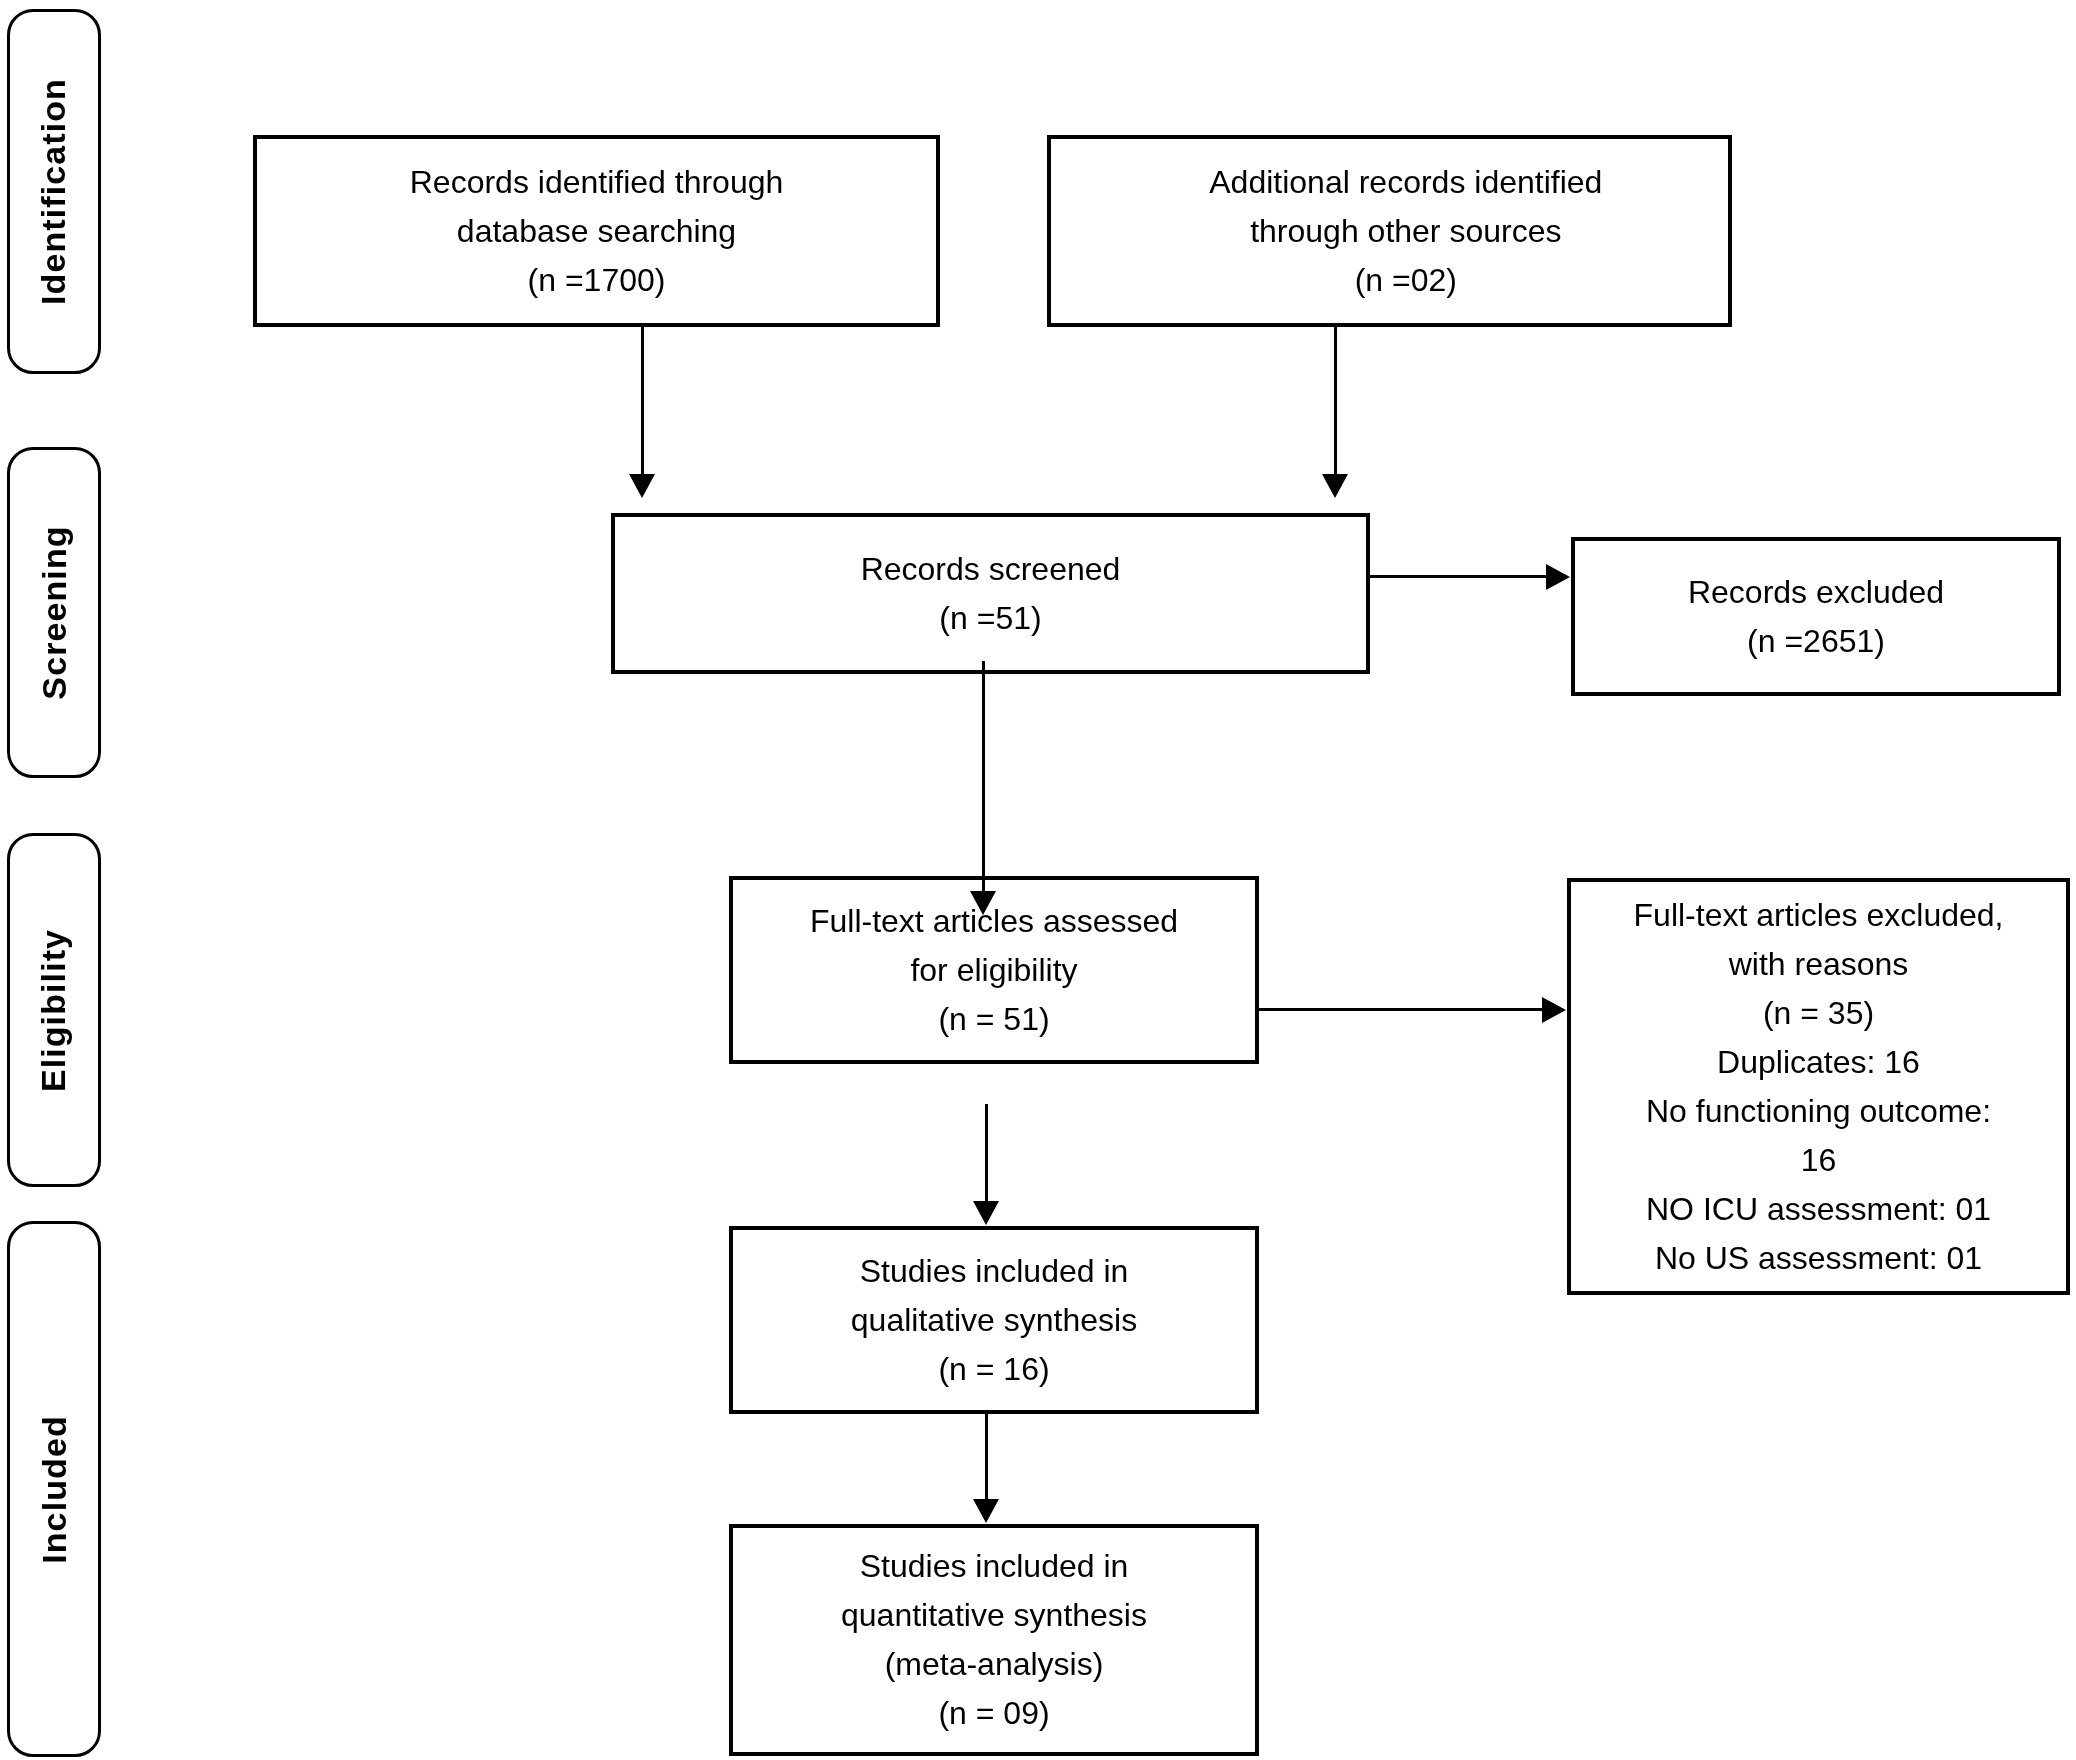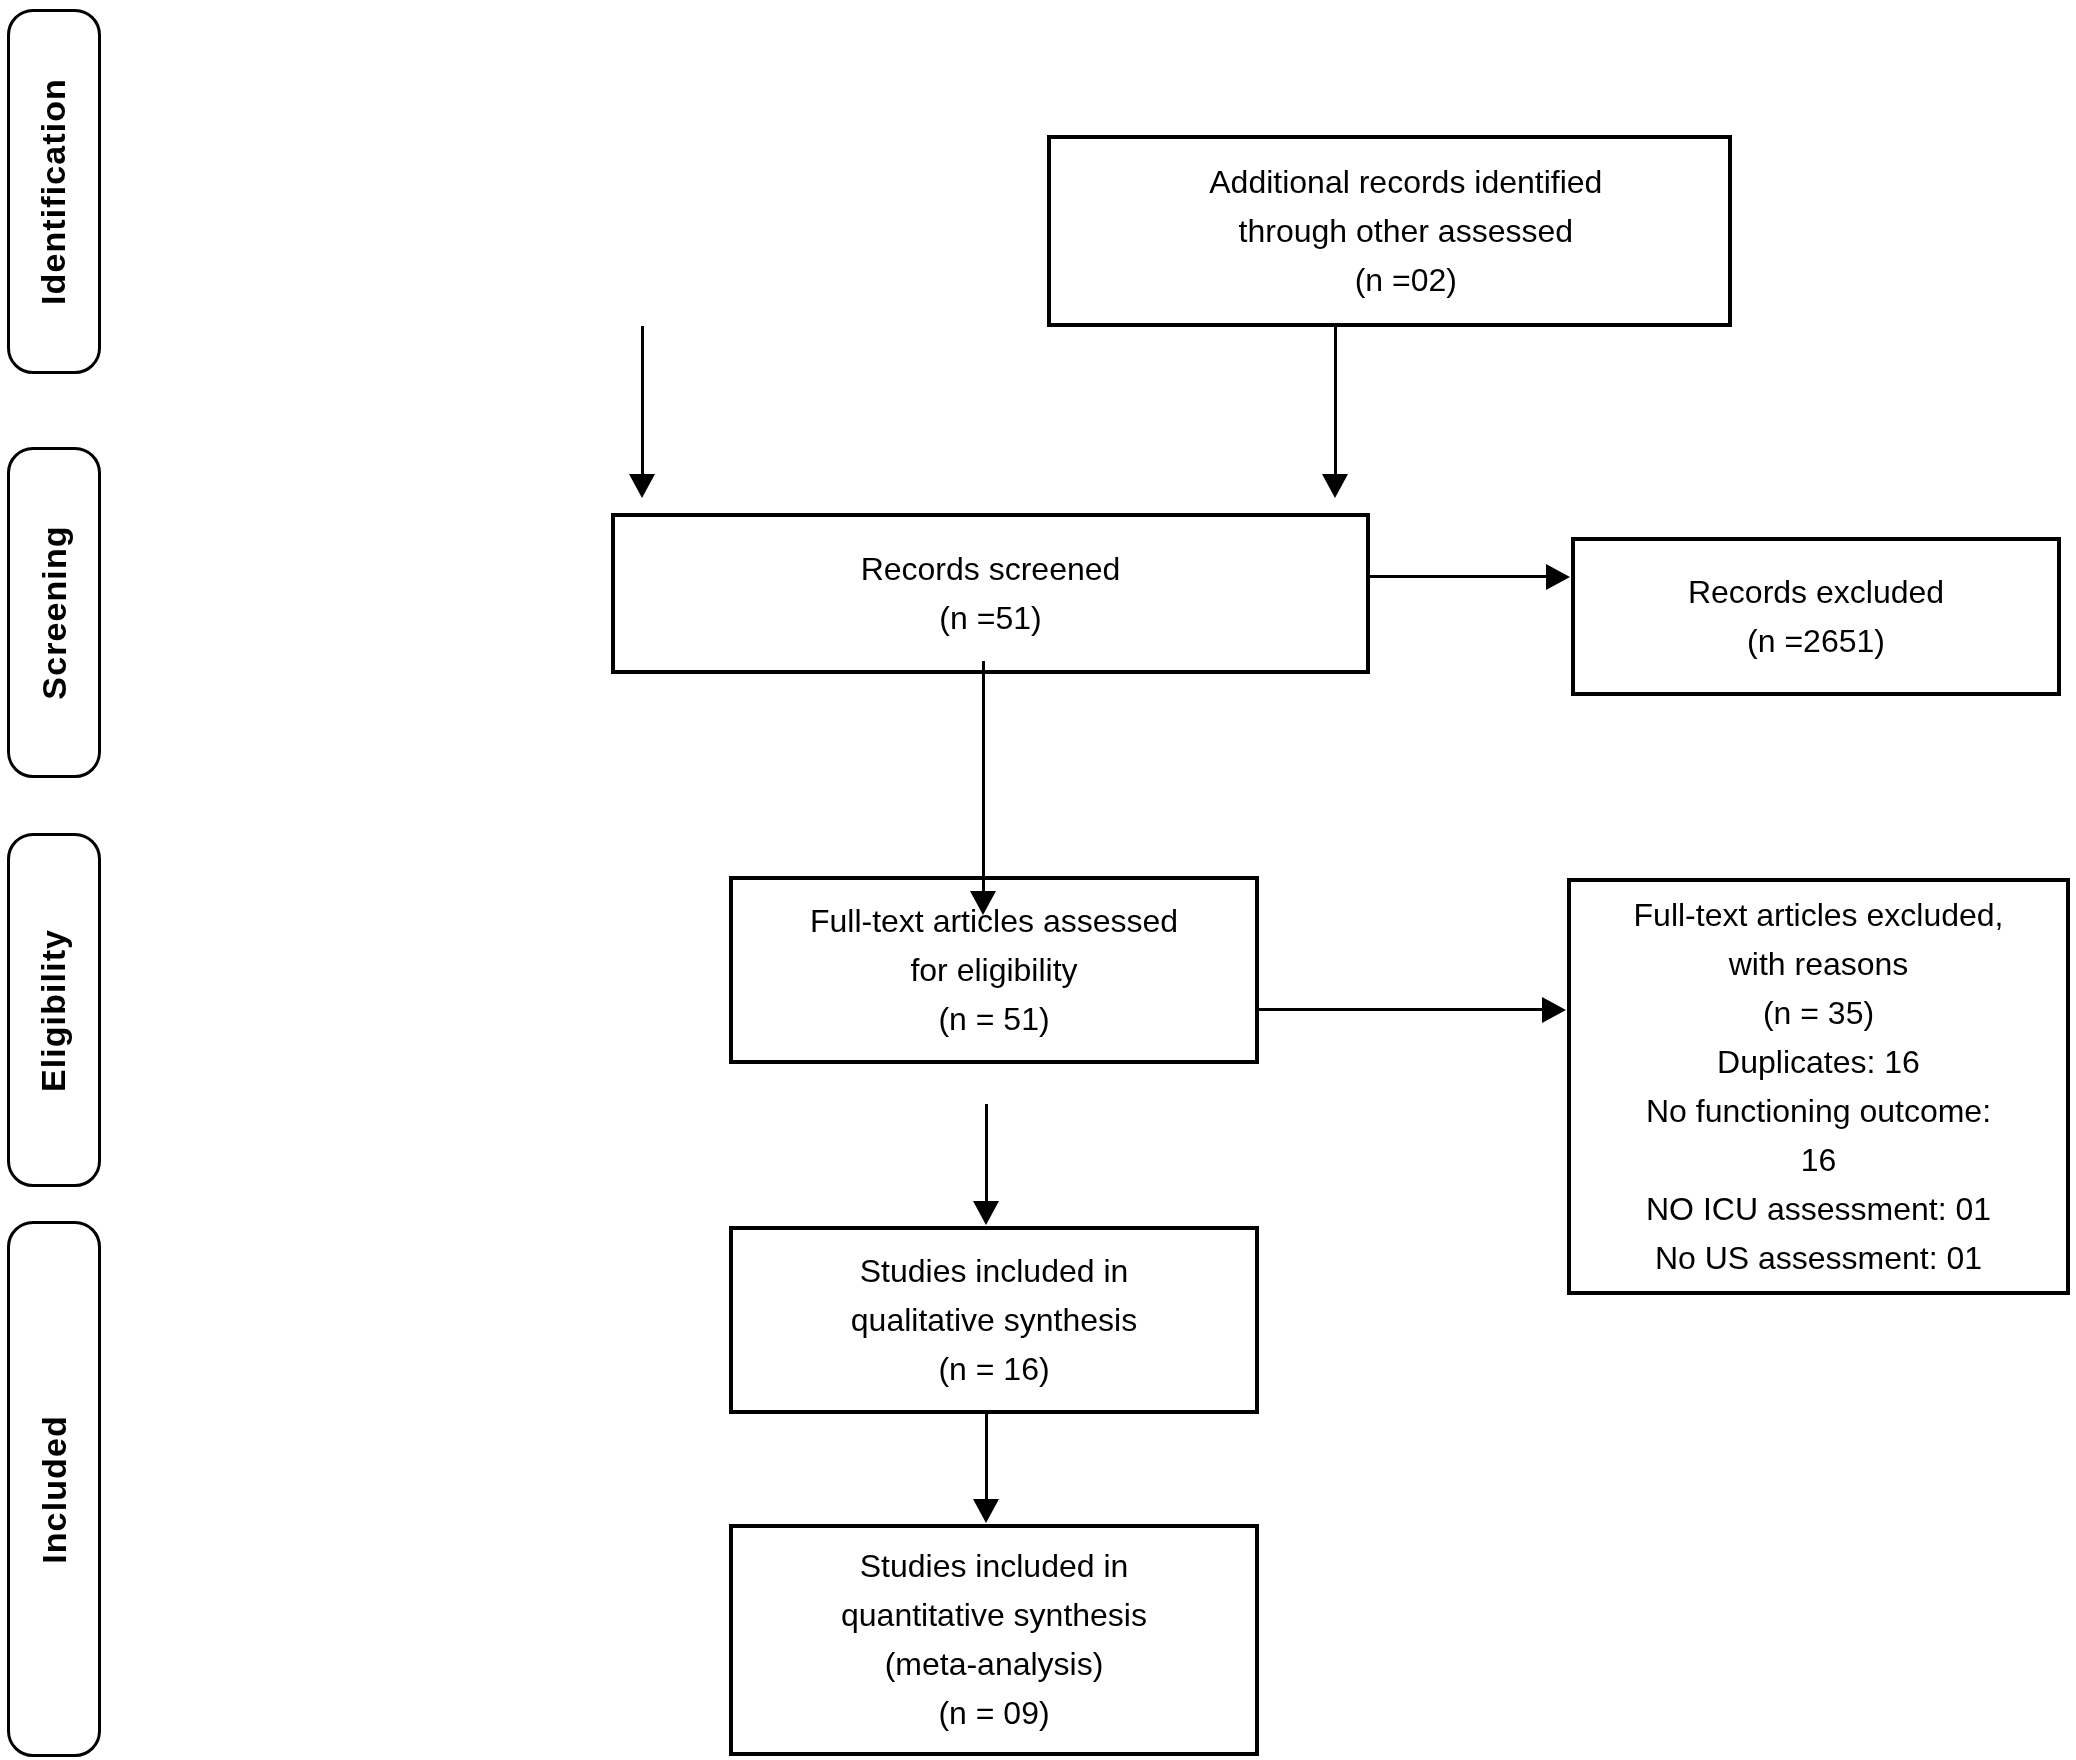--- a/index.html
+++ b/index.html
@@ -123,24 +123,29 @@
   <div class="stage" id="stage-screening">
     <span class="stage-label">Screening</span>
   </div>
   <div class="stage" id="stage-eligibility">
     <span class="stage-label">Eligibility</span>
   </div>
   <div class="stage" id="stage-included">
     <span class="stage-label">Included</span>
   </div>
 
+  <div class="flow-box" id="box-records-identified">
+    <div>Records identified through</div>
+    <div>database searching</div>
+    <div>(n =1700)</div>
+  </div>
 
   <div class="flow-box" id="box-additional-records">
     <div>Additional records identified</div>
-    <div>through other assessed</div>
+    <div>through other sources</div>
     <div>(n =02)</div>
   </div>
 
   <div class="flow-box" id="box-records-screened">
     <div>Records screened</div>
     <div>(n =51)</div>
   </div>
 
   <div class="flow-box" id="box-records-excluded">
     <div>Records excluded</div>

